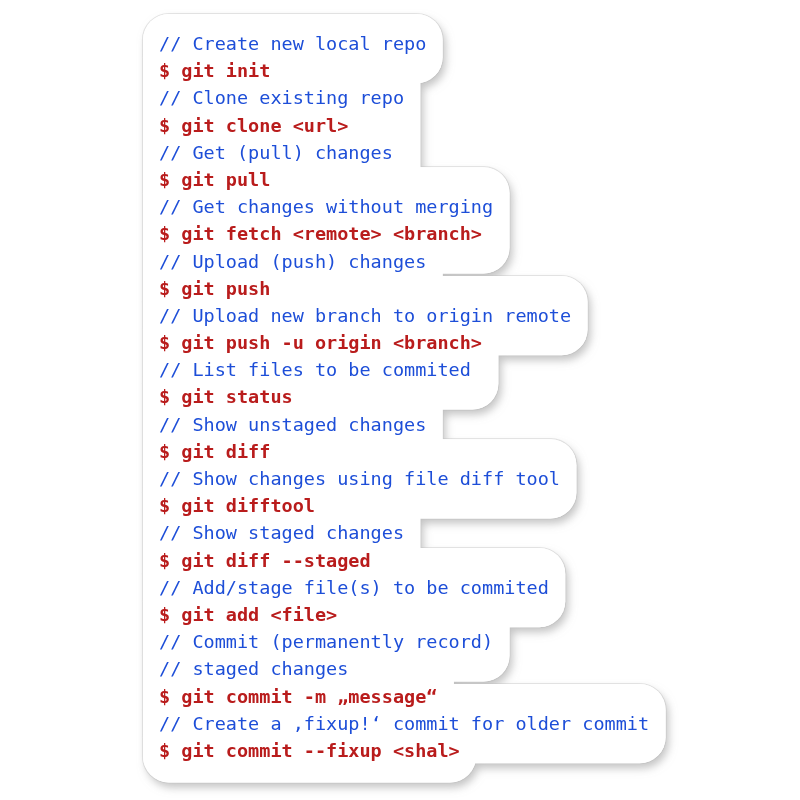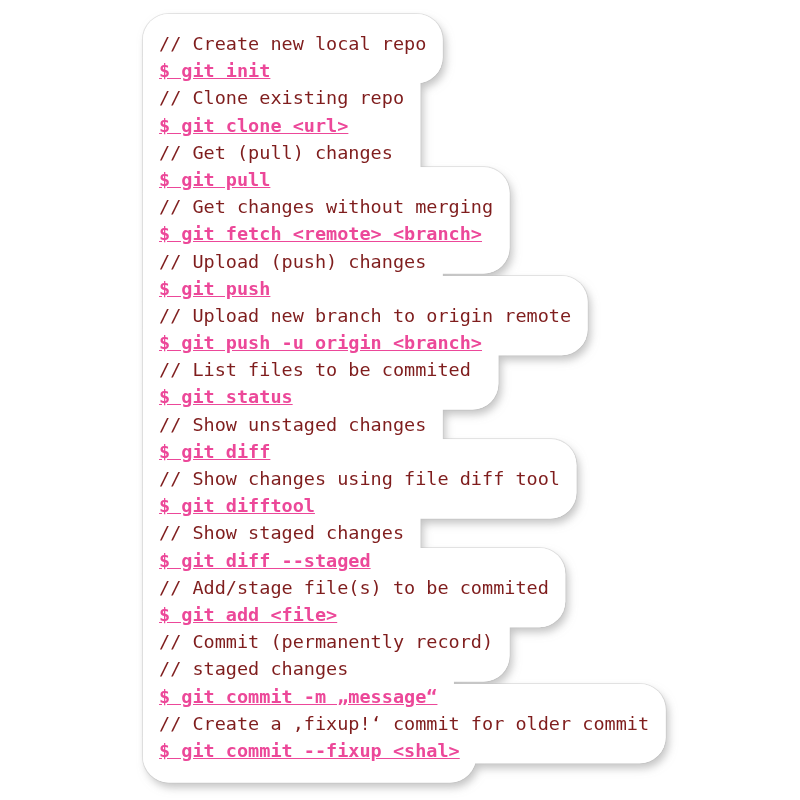--- a/index.html
+++ b/index.html
@@ -34,26 +34,25 @@
     font-size: 18.5px;
     line-height: 27.2px;
     letter-spacing: 0px;
     white-space: pre;
   }
   .line {
     height: 27.2px;
     white-space: pre;
   }
   .comment {
-    color: #7f1d1d;
+    color: #1d4ed8;
   }
   .cmd {
-    color: #ec4899;
+    color: #b91c1c;
     font-weight: bold;
-    text-decoration: underline;
   }
 </style>
 </head>
 <body>
 
 <div id="stage">
 
   <svg id="sticker-shape" viewBox="0 0 800 800" xmlns="http://www.w3.org/2000/svg" aria-hidden="true">
     <defs>
       <filter id="stickerShadow" x="-20%" y="-20%" width="140%" height="140%">

